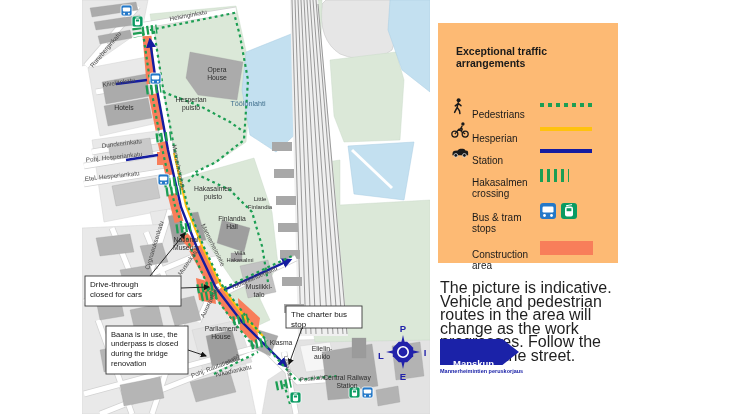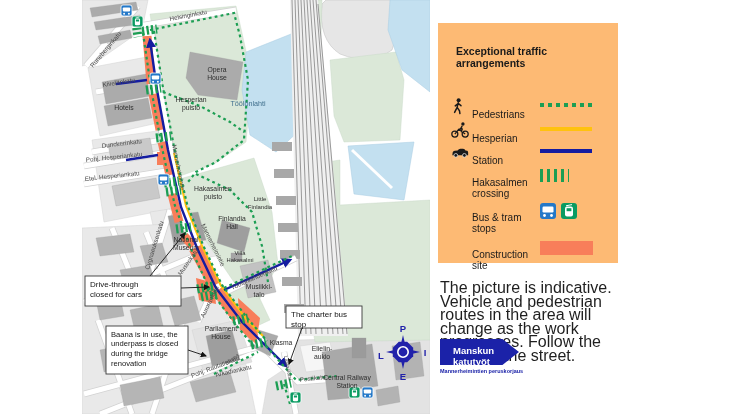--- a/index.html
+++ b/index.html
@@ -22,21 +22,21 @@
   .swatch-yellow{top:5px;width:52px;height:4px;background:#ffc20e;}
   .swatch-blue{top:5px;width:52px;height:4px;background:#141ca0;}
   .swatch-crossing{top:3px;width:29px;height:13px;
      background:repeating-linear-gradient(90deg,#1c9e53 0 3.5px,transparent 3.5px 7px);}
   .swatch-construction{top:3px;width:53px;height:14px;background:#f87e5a;}
   .swatch-stops{top:2px;width:40px;height:16px;}
   
   .note{position:absolute;left:440px;top:281px;width:190px;font-size:16px;line-height:13.5px;color:#1f1f1f;}
   .road-sign{position:absolute;left:440px;top:339px;width:79px;height:26px;background:#1b22a8;
      clip-path:polygon(0 0,79% 0,100% 50%,79% 100%,0 100%);color:#fff;font-weight:bold;
-     font-size:9.5px;line-height:10.5px;padding:7px 0 0 13px;box-sizing:border-box;}
+     font-size:9.5px;line-height:10.5px;padding:20px 0 0 13px;box-sizing:border-box;}
   .sign-sub{position:absolute;left:440px;top:368px;font-size:5.5px;color:#1b22a8;font-weight:bold;}
 </style>
 </head>
 <body>
 
 <div id="stage">
 
   <svg id="map-canvas" width="735" height="414" viewBox="0 0 735 414">
     <defs>
       <clipPath id="mapclip">
@@ -399,21 +399,21 @@
           <g transform="translate(21 0)">
             <rect x="0" y="0" width="16" height="16" rx="3" fill="#0a9b62"></rect>
             <rect x="4" y="3.5" width="8" height="10" rx="2" fill="#ffffff"></rect>
             <path d="M5,2.8 L11,1.6" stroke="#ffffff" stroke-width="1"></path>
             <rect x="5.6" y="5.2" width="4.8" height="3" fill="#0a9b62"></rect>
           </g>
         </svg></span>
     </div>
 
     <div class="lrow" style="top:215px">
-      <span class="llabel">Construction site</span>
+      <span class="llabel">Construction area</span>
       <span class="lswatch swatch-construction"></span>
     </div>
   </div>
 
   <div class="note">The picture is indicative. Vehicle and pedestrian routes in the area will change as the work progresses. Follow the signs on the street.</div>
   <div class="road-sign">
     <div>Manskun</div>
     <div>katutyöt</div>
   </div>
   <div class="sign-sub">Mannerheimintien peruskorjaus</div>

